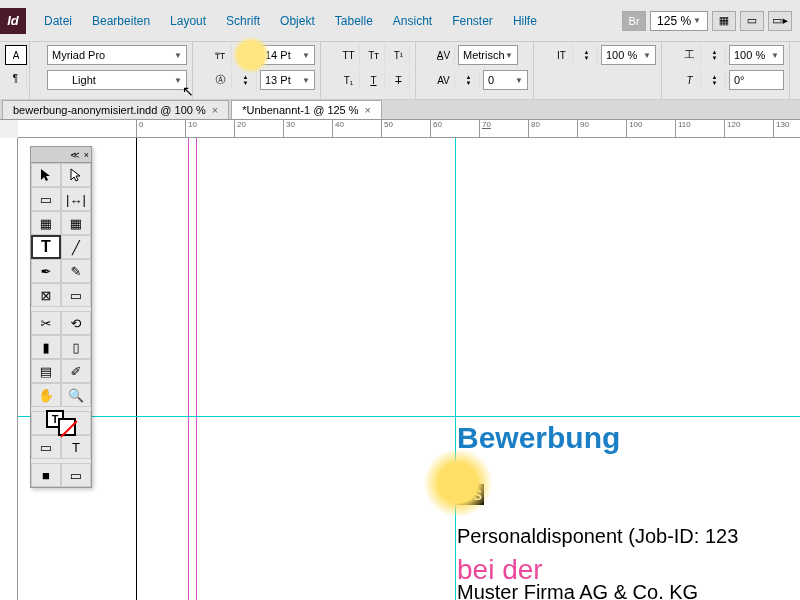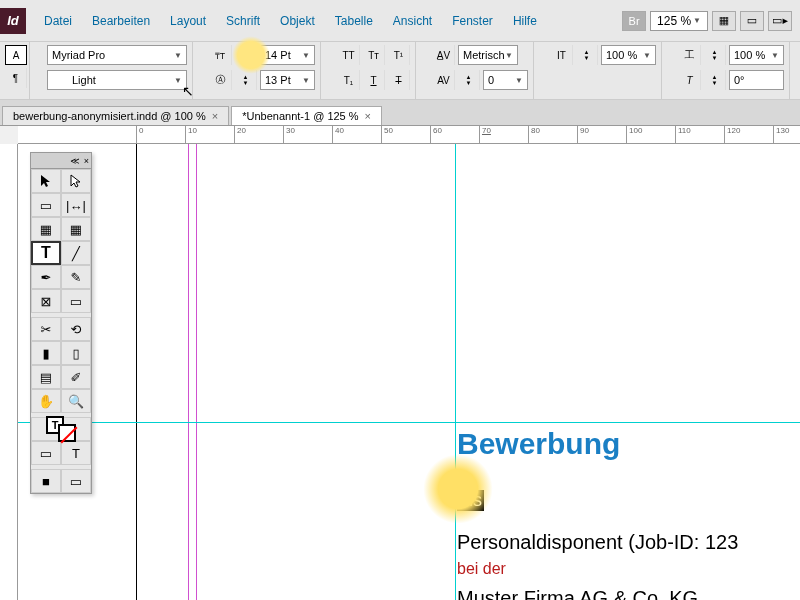--- a/index.html
+++ b/index.html
@@ -15,21 +15,21 @@
 .panel-section { display:flex; flex-direction:column; padding:3px 5px; border-right:1px solid #ccc; gap:3px; }
 .panel-row { display:flex; gap:3px; height:22px;margin-left:12px; }
 .combo { background:#fff; border:1px solid #999; padding:2px 4px; font-size:11px; height:20px; display:flex; align-items:center; justify-content:space-between; }
 .combo.wide1 { width:140px; }
 .combo.wide2 { width:140px; }
 .combo.small { width:55px; }
 .dropdown-arrow { font-size:8px; color:#555; }
 .tiny-btn { width:22px; height:20px; display:flex; align-items:center; justify-content:center; font-size:10px; border-right:1px solid #ddd; }
 .tiny-btn svg { width:14px; height:14px; }
 .highlight-yellow { position:absolute; width:38px; height:38px; background:radial-gradient(circle,#ffe680 0%,#ffe680 50%,transparent 70%); border-radius:50%; z-index:10; pointer-events:none; }
-.tabs { background:#d8d8d8; height:26px; display:flex; align-items:flex-end; border-bottom:1px solid #999; }
+.tabs { background:#d8d8d8; height:20px; display:flex; align-items:flex-end; border-bottom:1px solid #999; }
 .tab { padding:3px 10px; font-size:11px; background:#e8e8e8; border:1px solid #aaa; border-bottom:none; margin-left:2px; display:flex; align-items:center; gap:6px; }
 .tab.active { background:#fff; }
 .tab-close { font-size:11px; color:#666; }
 .ruler-h { height:18px; background:#fff; border-bottom:1px solid #999; position:relative; display:flex; margin-left:18px; }
 .ruler-v { width:18px; background:#fff; border-right:1px solid #999; position:absolute; top:0; bottom:0; left:0; }
 .ruler-h .tick { position:absolute; border-left:1px solid #999; height:100%; font-size:8px; padding-left:2px; color:#666; }
 .workspace { position:relative; height:494px; background:#fff; }
 .canvas-area { position:absolute; left:18px; top:0; right:0; bottom:0; background:#fff; }
 .page-edge { position:absolute; left:118px; top:0; bottom:0; width:1px; background:#000; }
 .margin-l1 { position:absolute; left:170px; top:0; bottom:0; width:1px; background:#d050d0; }
@@ -41,21 +41,21 @@
 .tool-grid { display:grid; grid-template-columns:1fr 1fr; }
 .tool { height:24px; border:1px solid #ccc; display:flex; align-items:center; justify-content:center; font-size:13px; background:#e8e8e8; }
 .tool.selected { background:#fff; border:2px solid #333; }
 .tool svg { width:16px; height:16px; }
 .tool-single { grid-column:1/3; height:24px; border:1px solid #ccc; display:flex; align-items:center; justify-content:center; }
 .tool-sep { grid-column:1/3; height:4px; }
 .doc-text { position:absolute; font-family:'Segoe UI',Arial,sans-serif; }
 .text-bewerbung { left:439px; top:283px; font-size:30px; font-weight:bold; color:#1a7fc4; }
 .text-als { left:439px; top:346px; background:#000; color:#fff; font-size:18px; padding:0 2px; }
 .text-line1 { left:439px; top:387px; font-size:20px; color:#000; }
-.text-line2 { left:439px; top:416px; font-size:16px; color:#b91c1c; }
+.text-line2 { left:439px; top:416px; font-size:28px; color:#ec4899; }
 .text-line3 { left:439px; top:443px; font-size:20px; color:#000; }
 .big-highlight { position:absolute; left:405px; top:310px; width:70px; height:70px; background:radial-gradient(circle,#ffe066 0%,#ffe066 40%,transparent 70%); border-radius:50%; z-index:5; }
 .cursor { position:absolute; left:182px; top:41px; font-size:14px; z-index:30; pointer-events:none; }
 .stroke-fill-box { position:relative; width:30px; height:26px; }
 .sf-fill { position:absolute; left:0; top:0; width:18px; height:18px; background:#fff; border:2px solid #000; display:flex; align-items:center; justify-content:center; font-size:11px; font-weight:bold; }
 .sf-stroke { position:absolute; right:0; bottom:0; width:18px; height:18px; border:2px solid #000; background:#fff; }
 .sf-stroke::after { content:""; position:absolute; left:-2px; top:8px; width:22px; height:2px; background:red; transform:rotate(-45deg); }
 .nofill-icon { width:22px; height:20px; border:1px solid #999; background:#fff; position:relative; }
 .nofill-icon::after { content:""; position:absolute; left:0; top:9px; width:22px; height:2px; background:red; transform:rotate(-45deg); }
 </style>

